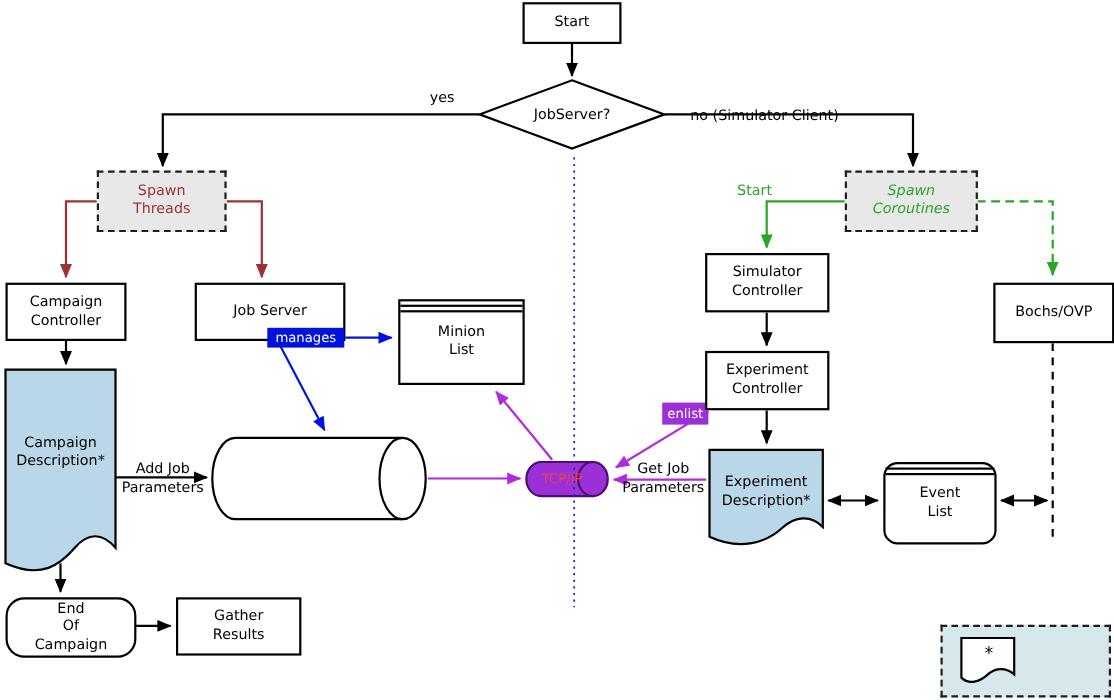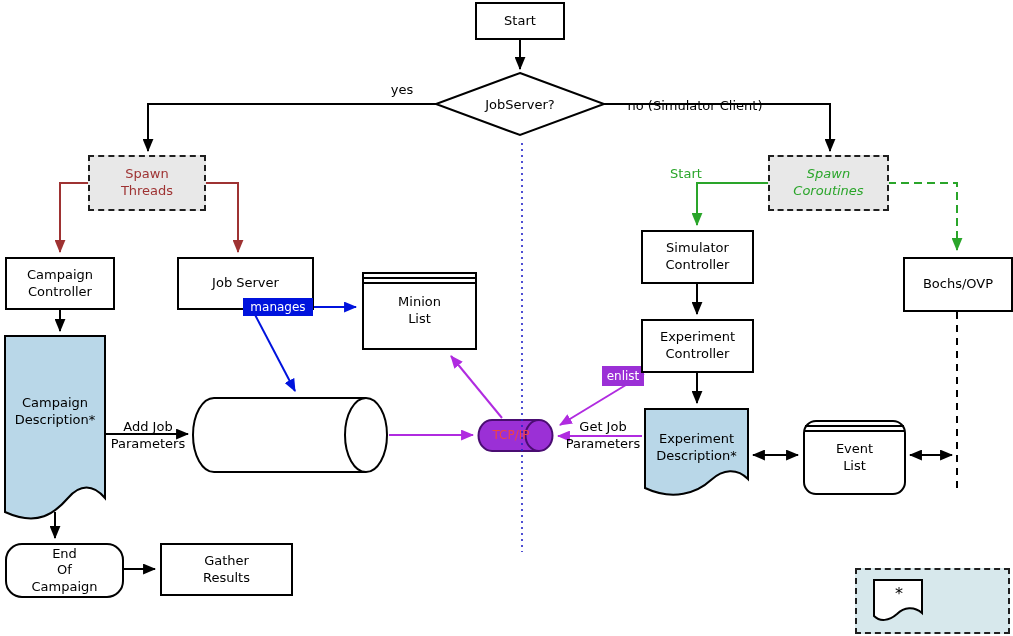--- a/index.html
+++ b/index.html
@@ -125,21 +125,21 @@
 Controller</div>
   <div class="shape-label" style="left:648px;top:427px;width:97px;height:40px;">Experiment
 Description*</div>
   <div class="box listbox" style="left:803px;top:420px;width:103px;height:75px;border-radius:13px;">Event
 List</div>
   <div class="box" style="left:903px;top:257px;width:110px;height:55px;">Bochs/OVP</div>
 
   <div class="box rounded" style="left:5px;top:543px;width:119px;height:55px;">End
 Of
 Campaign</div>
-  <div class="box" style="left:160px;top:543px;width:133px;height:53px;">Gather
+  <div class="box" style="left:160px;top:543px;width:114px;height:53px;">Gather
 Results</div>
 
   <div class="legendbox" style="left:855px;top:568px;width:155px;height:66px;">
     <svg width="56" height="50" viewBox="0 0 56 50" style="position:absolute;left:14px;top:7px;">
       <path d="M 3 3 H 51 V 36 C 43 29 33 30 26 37 C 18 44 9 45 3 39 Z" fill="#ffffff" stroke="#000" stroke-width="2"></path>
     </svg>
     <div class="label" style="left:14px;top:12px;width:56px;height:22px;font-size:16px;">*</div>
   </div>
 
 </div>

